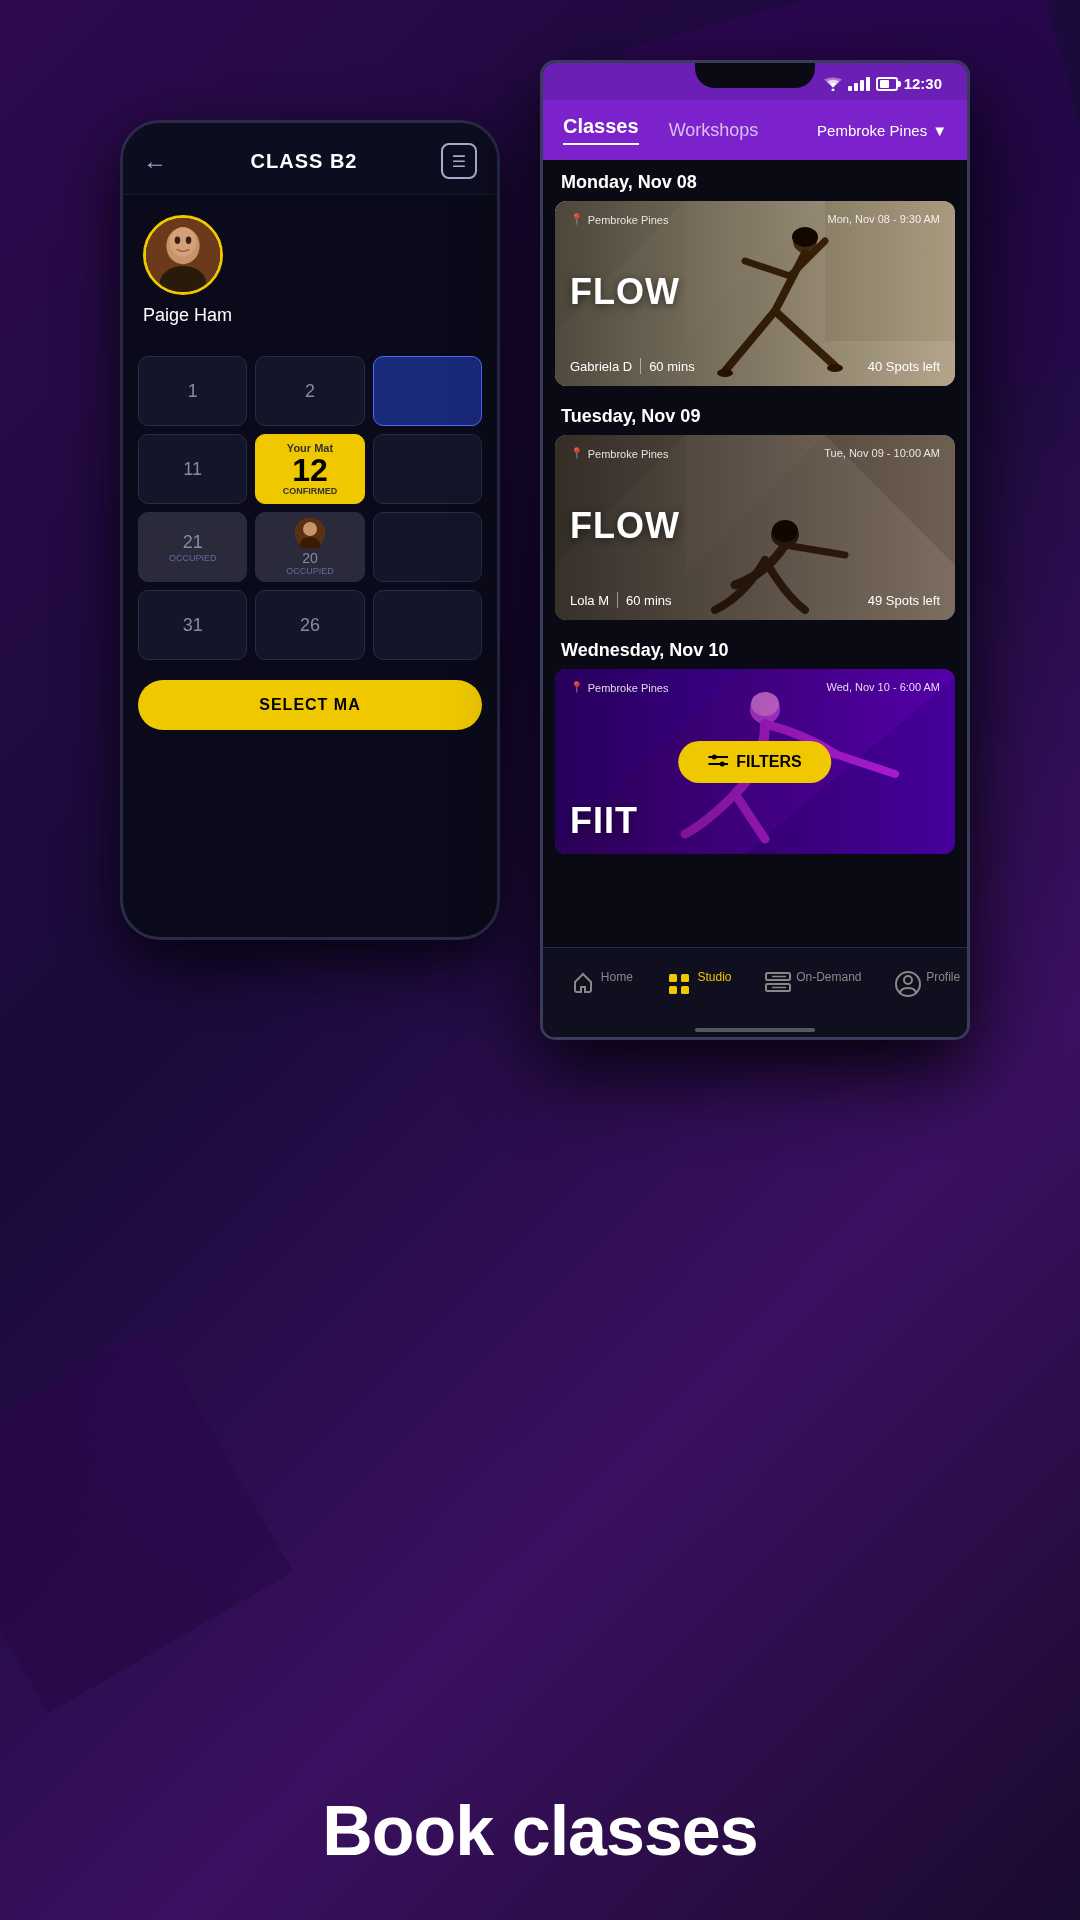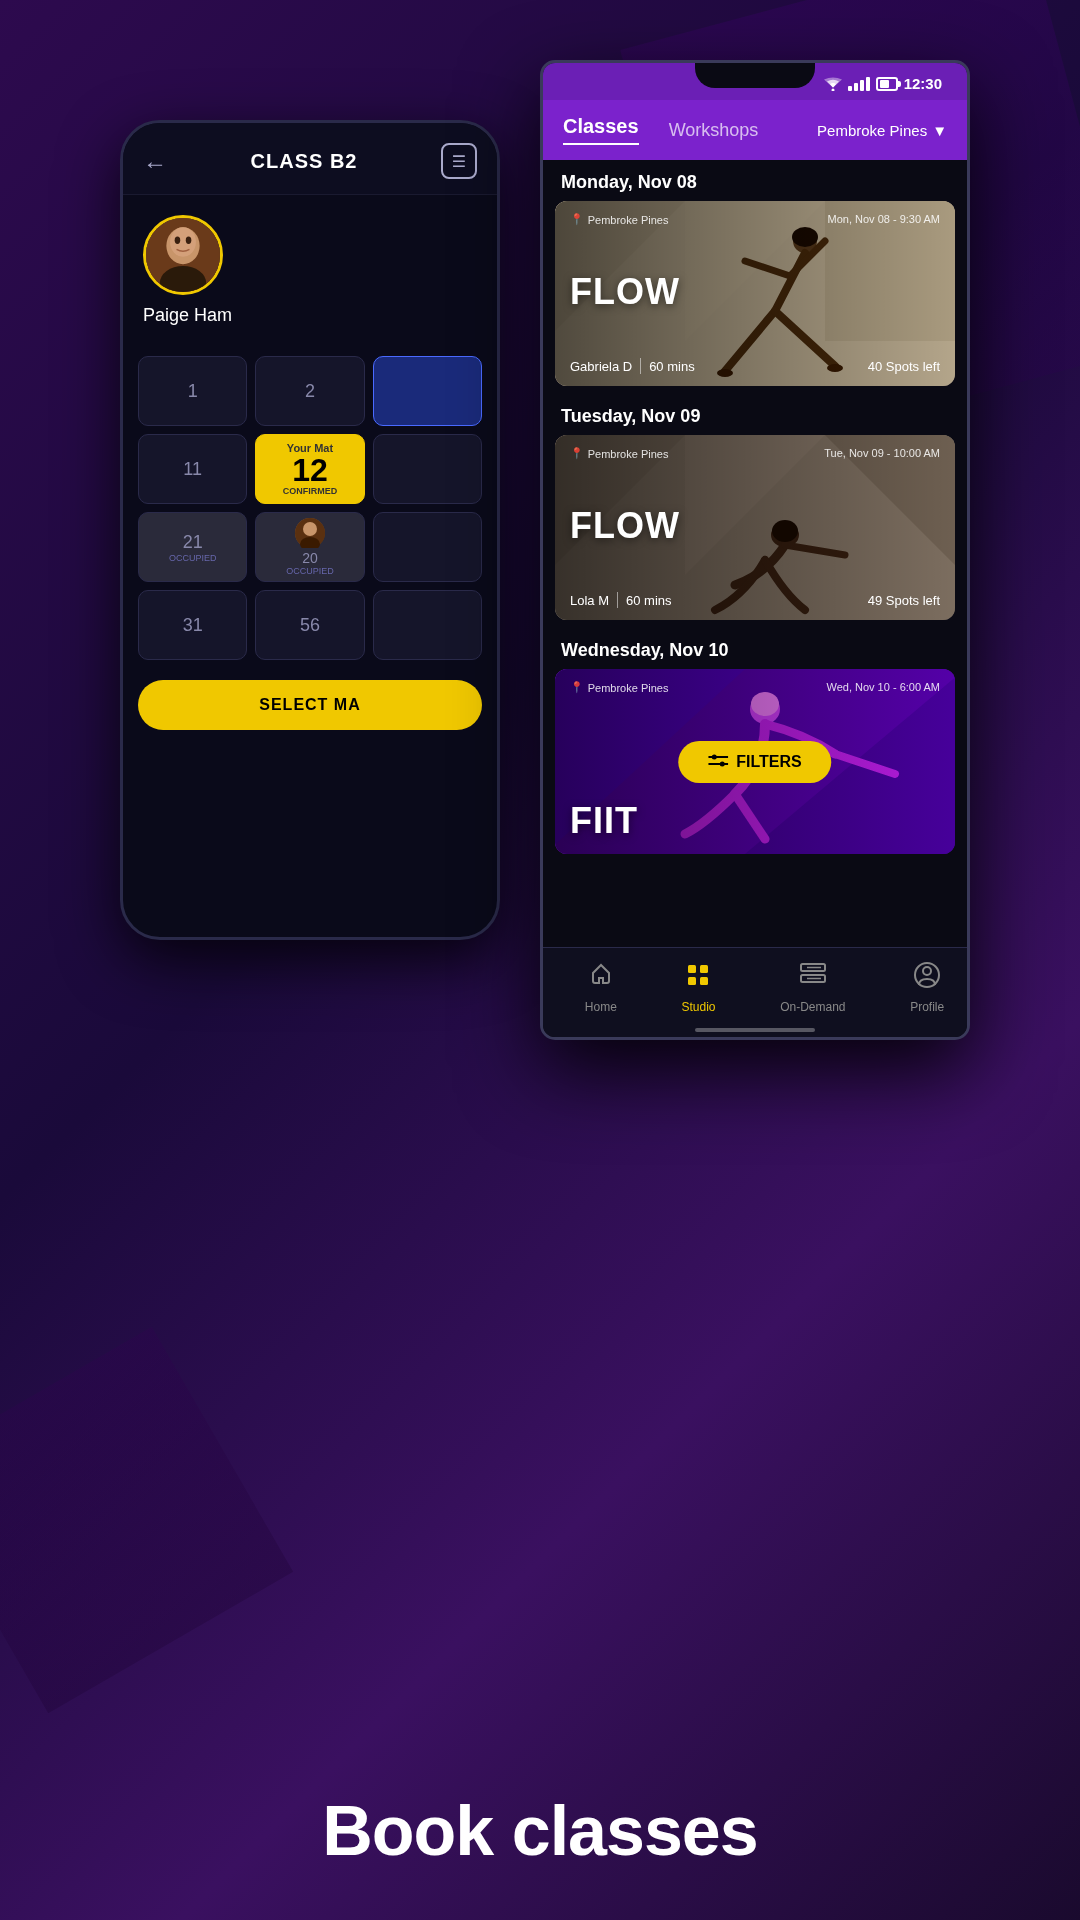--- a/index.html
+++ b/index.html
@@ -402,22 +402,21 @@
       background: #0f0f1f;
       height: 90px;
       display: flex;
       align-items: center;
       justify-content: space-around;
       border-top: 1px solid #2a2a4a;
       padding-bottom: 10px;
     }
     .nav-item {
       display: flex;
-      flex-direction: column;
-      align-items: center;
+      flex-direction: row;
       gap: 4px;
       margin-left: 19px;
     }
     .nav-icon {
       font-size: 26px;
       color: #888;
     }
     .nav-icon.active { color: #f0c800; }
     .nav-label {
       font-size: 12px;
@@ -558,21 +557,21 @@
         <span class="mat-number" style="font-size:14px">20</span>
         <span class="mat-status">OCCUPIED</span>
       </div>
       <div class="mat-cell">
       </div>
 
       <div class="mat-cell">
         <span class="mat-number">31</span>
       </div>
       <div class="mat-cell">
-        <span class="mat-number">56</span>
+        <span class="mat-number">26</span>
       </div>
       <div class="mat-cell">
       </div>
     </div>
 
     <div class="select-btn">
       <span>SELECT MA</span>
     </div>
   </div>
 

